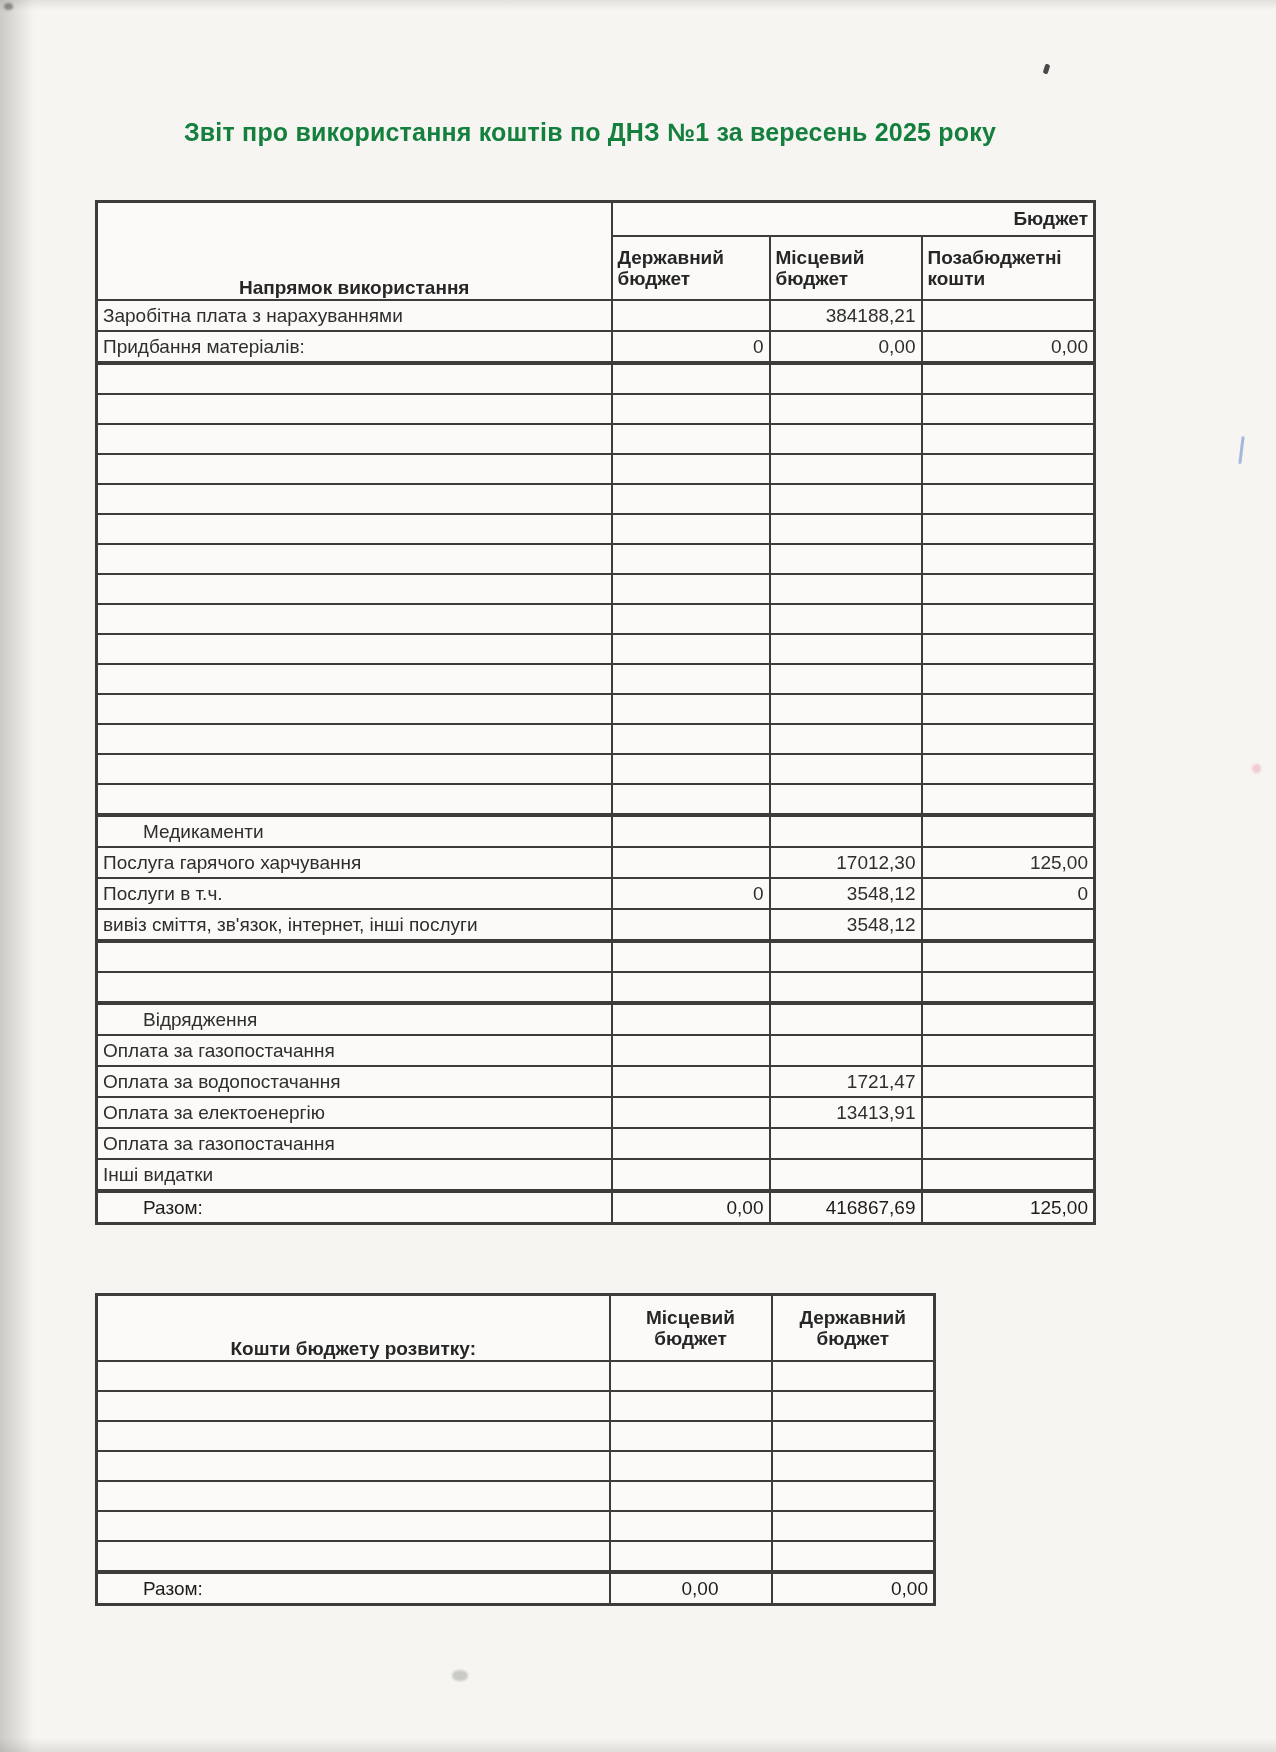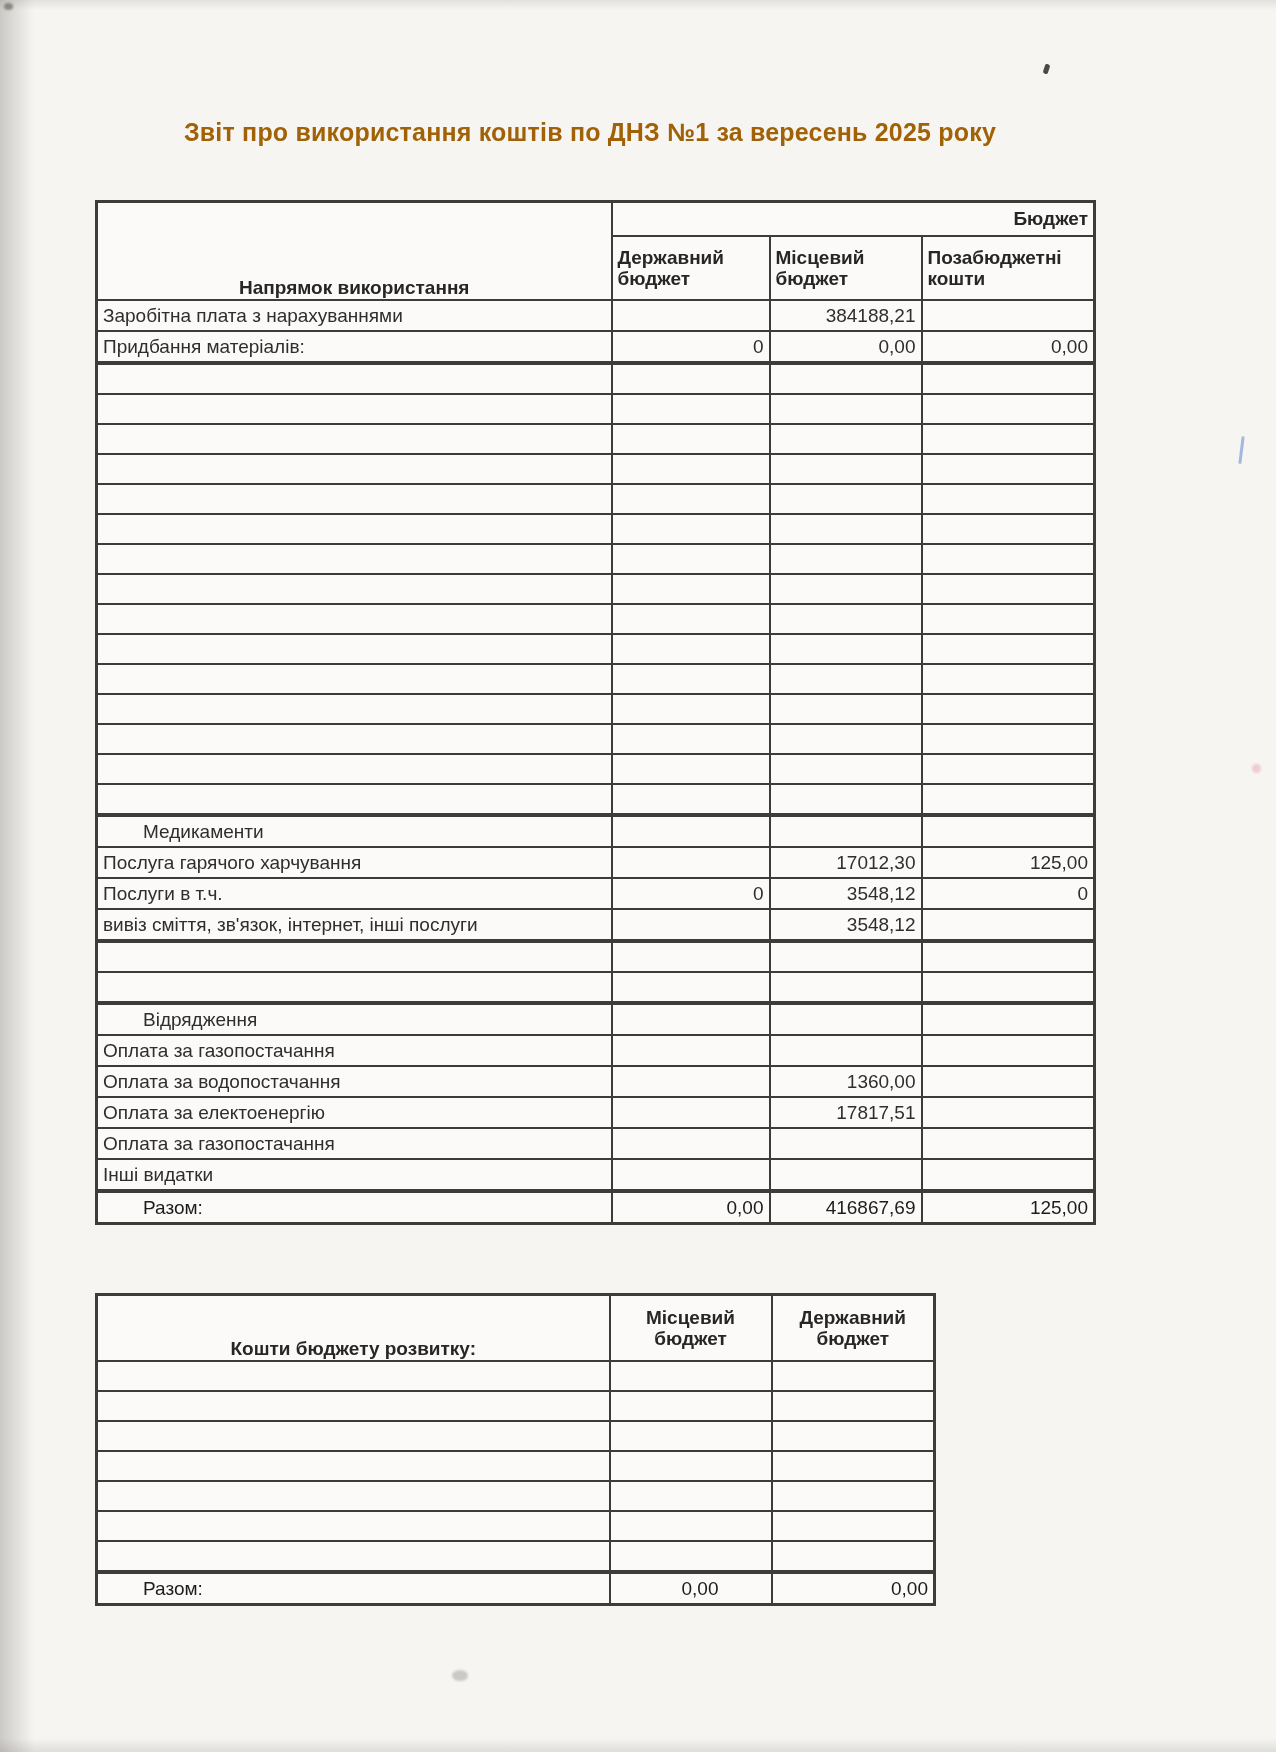--- a/index.html
+++ b/index.html
@@ -23,21 +23,21 @@
     pointer-events:none;
   }
   .edge-bottom {
     position:absolute; left:0; bottom:0; width:100%; height:14px;
     background:linear-gradient(to top, rgba(80,76,70,0.14), rgba(80,76,70,0));
     pointer-events:none;
   }
   .page-title {
     position:absolute; top:101px; left:40px; width:1100px;
     text-align:center;
-    font-size:25px; font-weight:700; color:#a16207;
+    font-size:25px; font-weight:700; color:#15803d;
     letter-spacing:0.2px;
   }
   table { border-collapse:collapse; table-layout:fixed; background:#fbfaf8; }
   .tbl { position:absolute; }
   .tbl, .tbl th, .tbl td { border:2px solid #3d3c3a; }
   .tbl { border-width:3px; }
   .tbl th, .tbl td {
     font-size:19px; line-height:1.12;
     padding:1px 5px;
     overflow:hidden; white-space:nowrap;
@@ -241,27 +241,27 @@
         </tr>
         <tr class="txtline">
           <td class="lbl">Оплата за газопостачання</td>
           <td class="num"></td>
           <td class="num"></td>
           <td class="num"></td>
         </tr>
         <tr class="txtline">
           <td class="lbl">Оплата за водопостачання</td>
           <td class="num"></td>
-          <td class="num">1360,00</td>
+          <td class="num">1721,47</td>
           <td class="num"></td>
         </tr>
         <tr class="txtline">
           <td class="lbl">Оплата за електоенергію</td>
           <td class="num"></td>
-          <td class="num">17817,51</td>
+          <td class="num">13413,91</td>
           <td class="num"></td>
         </tr>
         <tr class="txtline">
           <td class="lbl">Оплата за газопостачання</td>
           <td class="num"></td>
           <td class="num"></td>
           <td class="num"></td>
         </tr>
         <tr class="txtline">
           <td class="lbl">Інші видатки</td>

